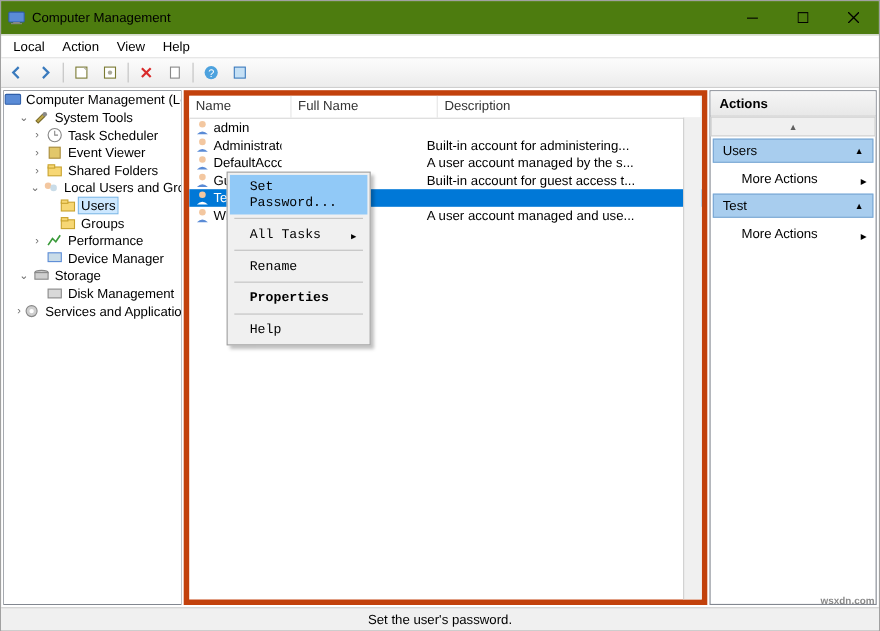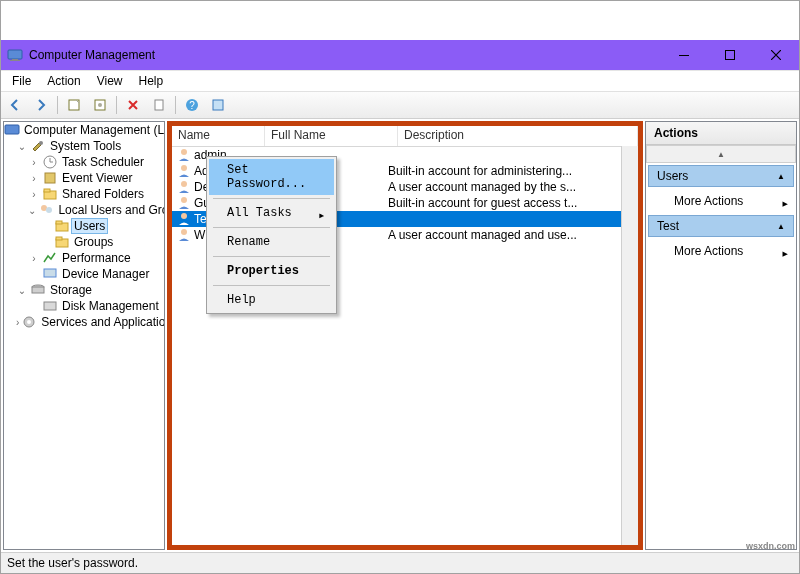--- a/index.html
+++ b/index.html
@@ -1,17 +1,17 @@
 <!DOCTYPE html>
 <html><head>
 <meta charset="utf-8">
 <style>
   html, body { margin:0; padding:0; font-family:"Segoe UI", Tahoma, sans-serif; font-size:12px; color:#000; }
   .window { width:800px; height:574px; background:#fff; border:1px solid #a1a1a1; box-sizing:border-box; display:flex; flex-direction:column; position:relative; }
-  .titlebar { height:30px; background:#8b5cf6; display:flex; align-items:center; border-bottom:1px solid #e5e5e5;margin-top:39px; }
+  .titlebar { height:30px; background:#4d7c0f; display:flex; align-items:center; border-bottom:1px solid #e5e5e5; }
   .titlebar .icon { width:16px; height:16px; margin:0 6px; }
   .titlebar .title { flex:1; }
   .win-btns { display:flex; height:100%; }
   .win-btn { width:46px; height:100%; display:flex; align-items:center; justify-content:center; }
   .menubar { height:20px; display:flex; align-items:center; padding:0 4px; gap:2px; }
   .menu-item { padding:2px 7px; }
   .toolbar { height:26px; border-top:1px solid #e1e1e1; border-bottom:1px solid #cfcfcf; background:linear-gradient(#fcfcfc,#ececec); display:flex; align-items:center; padding:0 2px; gap:2px; }
   .tool-sep { width:1px; height:18px; background:#c0c0c0; margin:0 2px; }
   .tool-btn { width:22px; height:22px; display:flex; align-items:center; justify-content:center; border:1px solid transparent; border-radius:2px; }
   .body { flex:1; display:flex; min-height:0; }
@@ -29,21 +29,21 @@
   .row { display:flex; height:16px; align-items:center; }
   .row.sel { background:#0078d7; color:#fff; }
   .cell-name{width:80px;display:flex;align-items:center;gap:2px;padding-left:4px;overflow:hidden}
   .cell-full{width:120px;padding-left:6px}
   .cell-desc{flex:1;padding-left:6px;overflow:hidden;white-space:nowrap}
   .action-header { background:linear-gradient(#f6f6f6,#e8e8e8); font-weight:bold; padding:4px 8px; border-bottom:1px solid #c8c8c8; }
   .action-section { background:#a8cdee; padding:3px 8px; border:1px solid #7aa7d3; margin:2px; display:flex; align-items:center; }
   .action-section .caret { margin-left:auto; font-size:8px; }
   .action-item { padding:5px 8px 5px 28px; display:flex; align-items:flex-end; }
   .action-item .caret { margin-left:auto; font-size:7px; }
-  .statusbar { height:20px; border-top:1px solid #cfcfcf; background:#f0f0f0; display:flex; align-items:center; padding:0 6px; }
+  .statusbar { height:20px; border-top:1px solid #cfcfcf; background:#f0f0f0; display:flex; align-items:center; padding:0 6px;justify-content:center; }
   .scroll-up{height:16px;border:1px solid #cfcfcf;background:#f0f0f0;display:flex;align-items:center;justify-content:center;font-size:8px;color:#606060;}
   .ctx-menu { position:absolute; left:205px; top:155px; width:125px; background:#f0f0f0; border:1px solid #a0a0a0; box-shadow:3px 3px 3px rgba(0,0,0,0.25); z-index:10; padding:2px; }
   .ctx-item { padding:4px 10px 4px 18px; display:flex; align-items:flex-end;font-family:Liberation Mono, monospace; }
   .ctx-item.hl { background:#91c9f7; }
   .ctx-item.bold { font-weight:bold; }
   .ctx-sep { height:1px; background:#c0c0c0; margin:3px 4px; }
   .ctx-item .caret { margin-left:auto; font-size:8px; }
   .vsb { position:absolute; right:0; top:20px; bottom:0; width:16px; border-left:1px solid #cfcfcf; background:#f0f0f0; }
   .watermark { position:absolute; right:4px; bottom:22px; font-size:9px; color:#888;font-weight:bold; }
   svg { display:block; }
@@ -75,21 +75,21 @@
         </div>
       <div class="win-btn close">
           <svg width="10" height="10">
             <path d="M0 0 L10 10 M10 0 L0 10" stroke="#000" stroke-width="1.2"></path>
           </svg>
         </div>
     </div>
   </div>
 
   <div class="menubar">
-    <span class="menu-item">File</span>
+    <span class="menu-item">Local</span>
     <span class="menu-item">Action</span>
     <span class="menu-item">View</span>
     <span class="menu-item">Help</span>
   </div>
 
   <div class="toolbar">
     <div class="tool-btn">
         <svg width="14" height="14">
           <path d="M9 2 L4 7 L9 12" fill="none" stroke="#3a7abd" stroke-width="2"></path>
         </svg>

